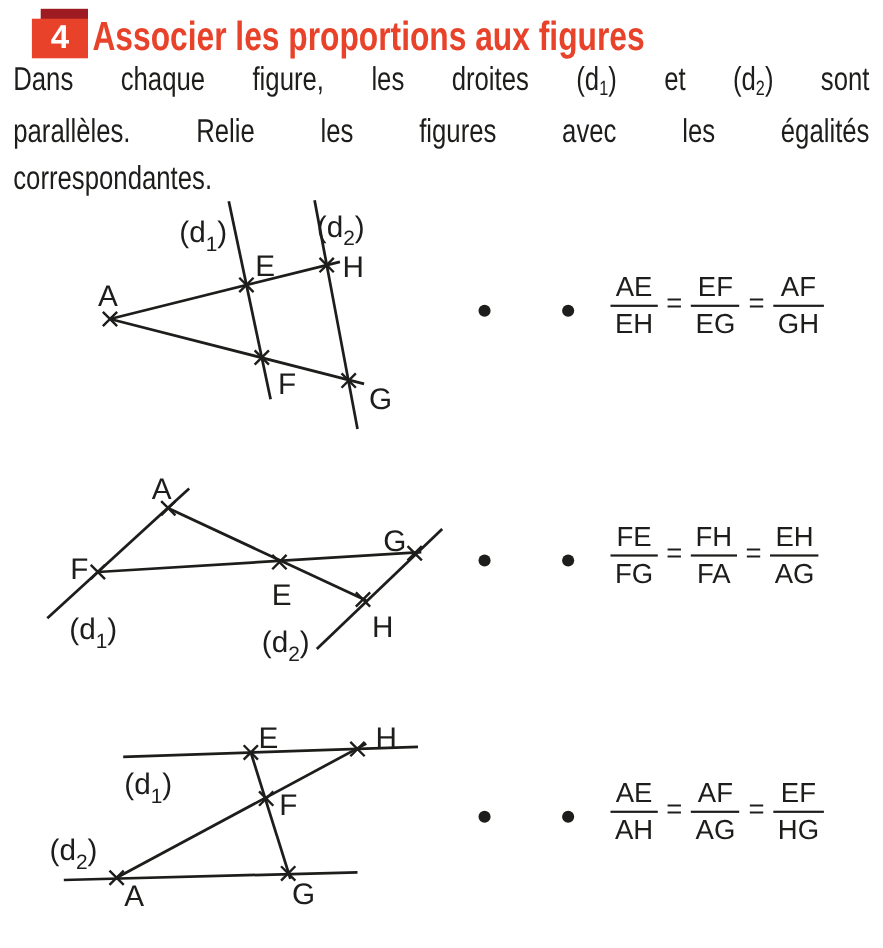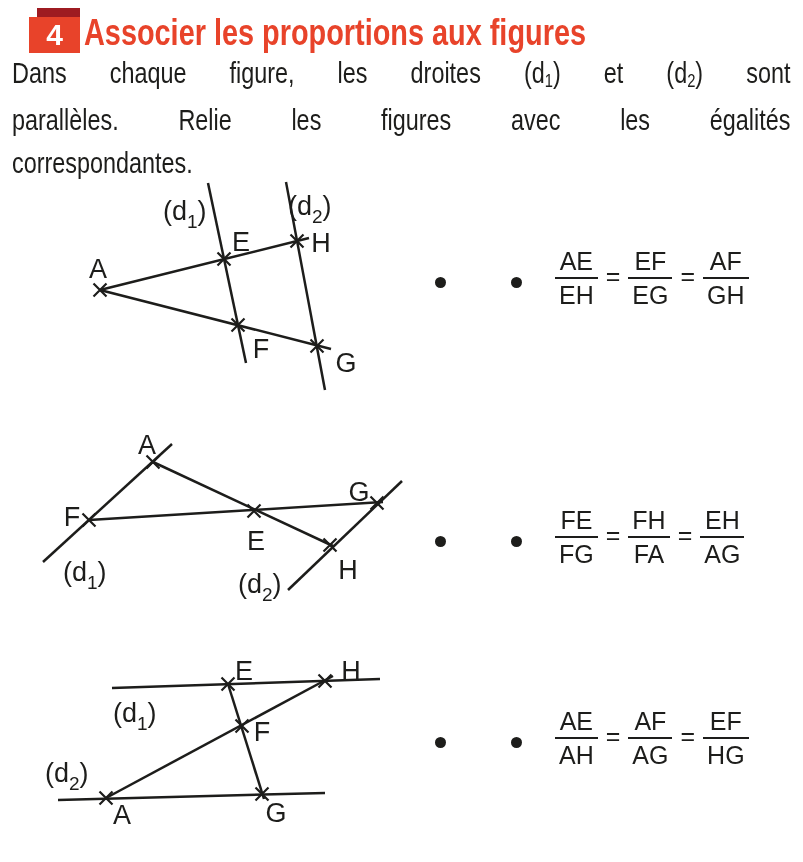--- a/index.html
+++ b/index.html
@@ -132,21 +132,21 @@
       </span>
       <span class="equals">=</span>
       <span class="frac">
         <span class="num">AF</span>
         <span class="bar"></span>
         <span class="den">GH</span>
       </span>
     </div>
   </div>
 
-  <div class="eq-row" style="top:476px">
+  <div class="eq-row" style="top:444px">
     <span class="bullet b1"></span>
     <span class="bullet b2"></span>
     <div class="eq">
       <span class="frac">
         <span class="num">FE</span>
         <span class="bar"></span>
         <span class="den">FG</span>
       </span>
       <span class="equals">=</span>
       <span class="frac">

